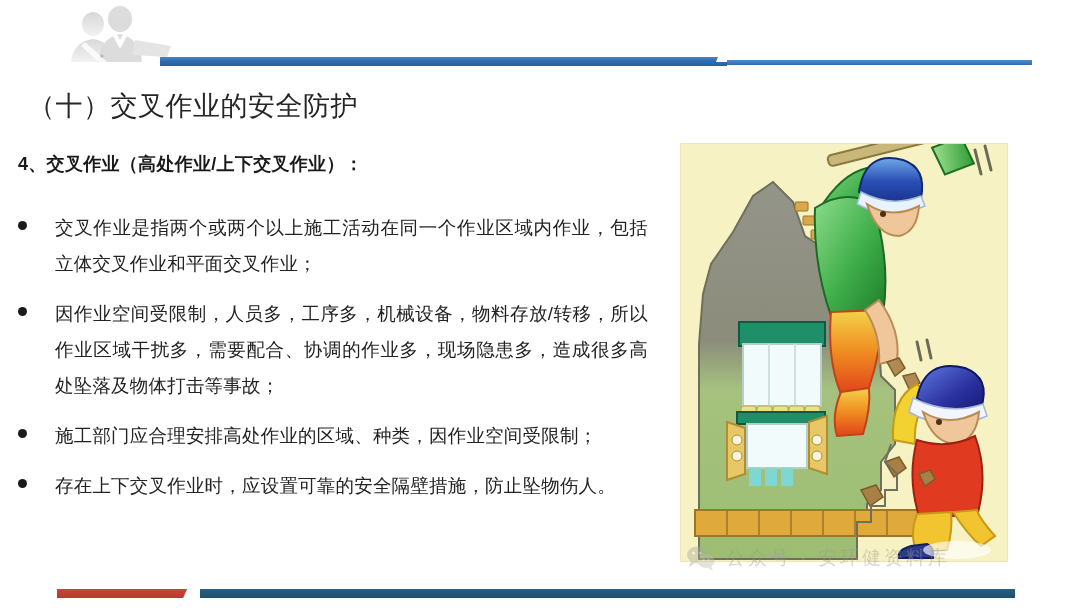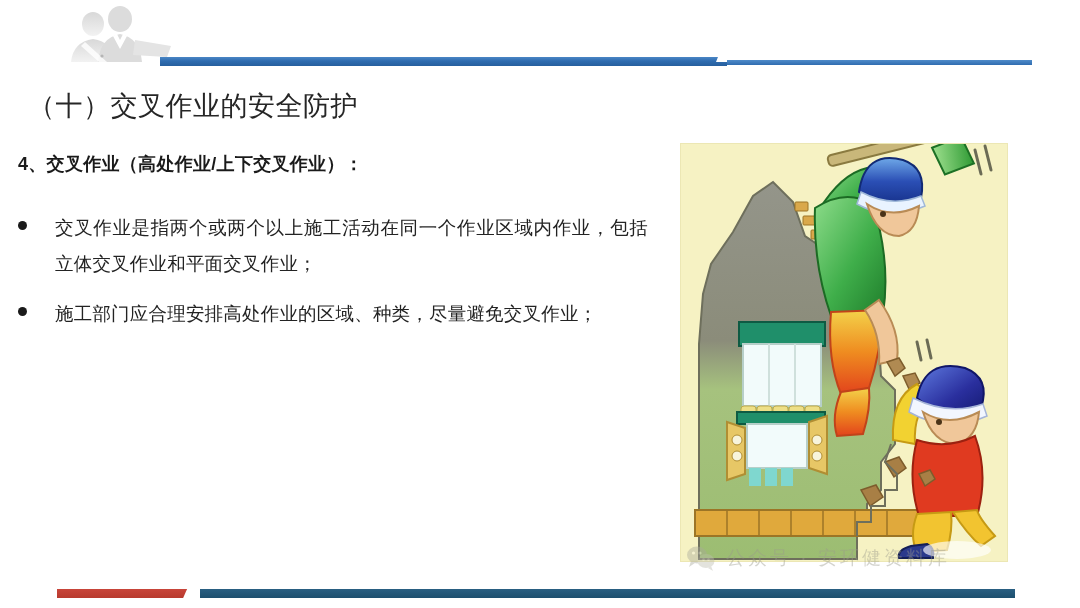--- a/index.html
+++ b/index.html
@@ -190,26 +190,34 @@
   <div class="page-title">（十）交叉作业的安全防护</div>
   <div class="section-title">4、交叉作业（高处作业/上下交叉作业）：</div>
 
   <div class="bullets">
 
     <div class="bullet">
       <span class="bullet-dot"></span>
       <span class="bullet-text">交叉作业是指两个或两个以上施工活动在同一个作业区域内作业，包括立体交叉作业和平面交叉作业；</span>
     </div>
 
-
     <div class="bullet">
       <span class="bullet-dot"></span>
-      <span class="bullet-text">施工部门应合理安排高处作业的区域、种类，尽量避免交叉作业；</span>
+      <span class="bullet-text">因作业空间受限制，人员多，工序多，机械设备，物料存放/转移，所以作业区域干扰多，需要配合、协调的作业多，现场隐患多，造成很多高处坠落及物体打击等事故；</span>
     </div>
 
+    <div class="bullet">
+      <span class="bullet-dot"></span>
+      <span class="bullet-text">施工部门应合理安排高处作业的区域、种类，因作业空间受限制；</span>
+    </div>
+
+    <div class="bullet">
+      <span class="bullet-dot"></span>
+      <span class="bullet-text">存在上下交叉作业时，应设置可靠的安全隔壁措施，防止坠物伤人。</span>
+    </div>
 
   </div>
 
   <div class="illus">
     <svg width="326" height="417" viewBox="0 0 326 417">
       <defs>
         <linearGradient id="grnShirt" x1="0" y1="0" x2="1" y2="1">
           <stop offset="0%" stop-color="#8ddc8a"></stop>
           <stop offset="55%" stop-color="#3fae4a"></stop>
           <stop offset="100%" stop-color="#1f7d2b"></stop>

